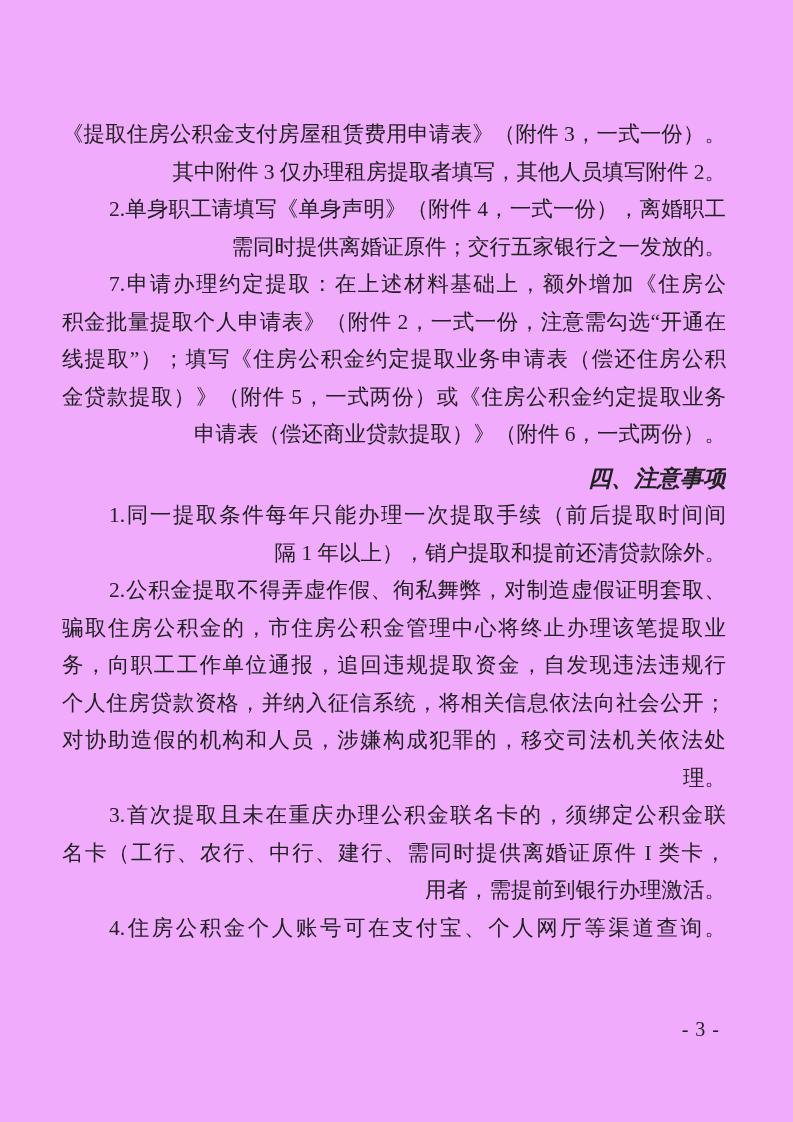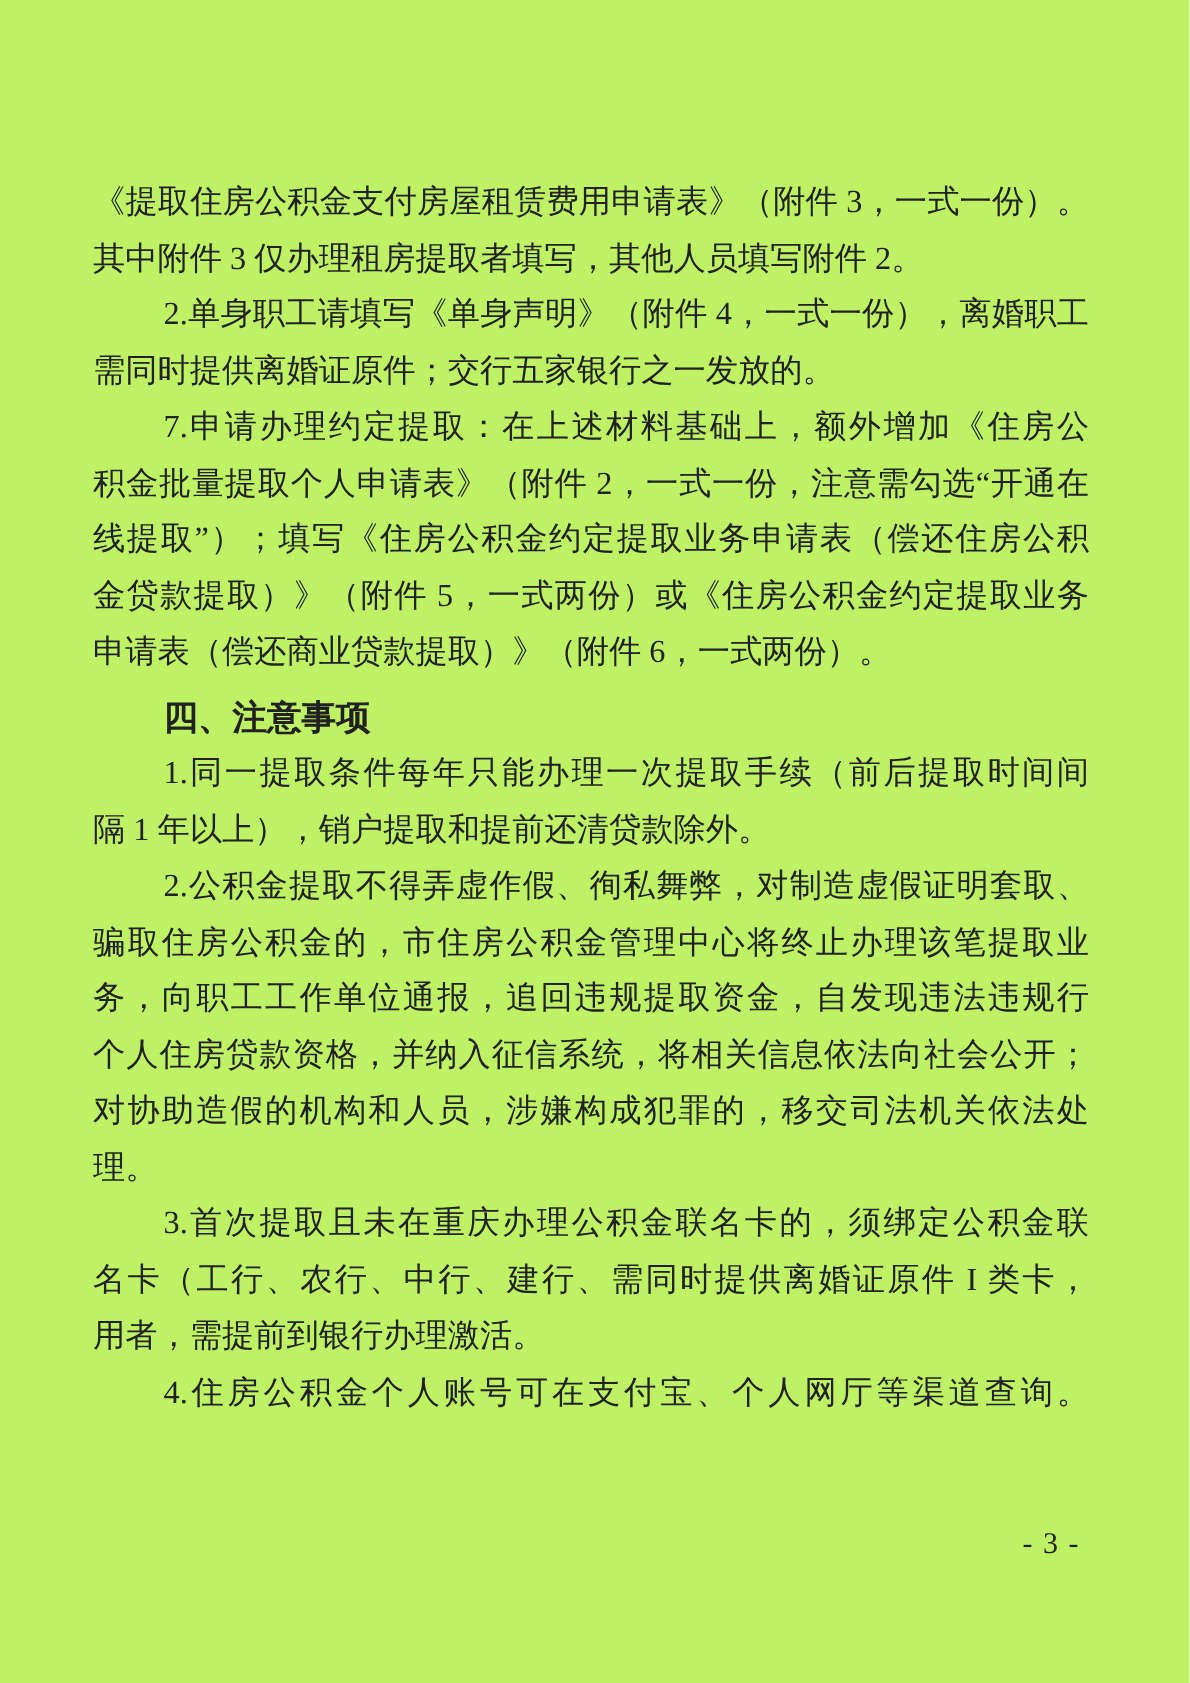--- a/index.html
+++ b/index.html
@@ -4,51 +4,52 @@
 <style>
   html, body {
     margin: 0;
     padding: 0;
     background: #ffffff;
   }
   .page {
     position: relative;
     width: 793px;
     height: 1122px;
-    background: #bef264;
+    background: #f0abfc;
     color: #212121;
     font-family: "Liberation Serif", "DejaVu Serif", serif;
     overflow: hidden;
   }
   .content {
     position: absolute;
     left: 62px;
     top: 116px;
     width: 664px;
   }
   .line {
     font-size: 21.5px;
     line-height: 37.5px;
     height: 37.5px;
     overflow: hidden;
-    text-align: left;
+    text-align: right;
     white-space: normal;
   }
   .line.flush {
     text-align: justify;
     text-align-last: justify;
   }
   .line.indent {
     padding-left: 47px;
   }
   .line.heading {
     font-family: "Liberation Sans", "DejaVu Sans", sans-serif;
     font-weight: bold;
     font-size: 23px;
     margin-top: 6px;
+    font-style: italic;
   }
   .footer {
     position: absolute;
     left: 62px;
     top: 1018px;
     width: 664px;
     text-align: right;
   }
   .pagenum {
     font-size: 20px;

